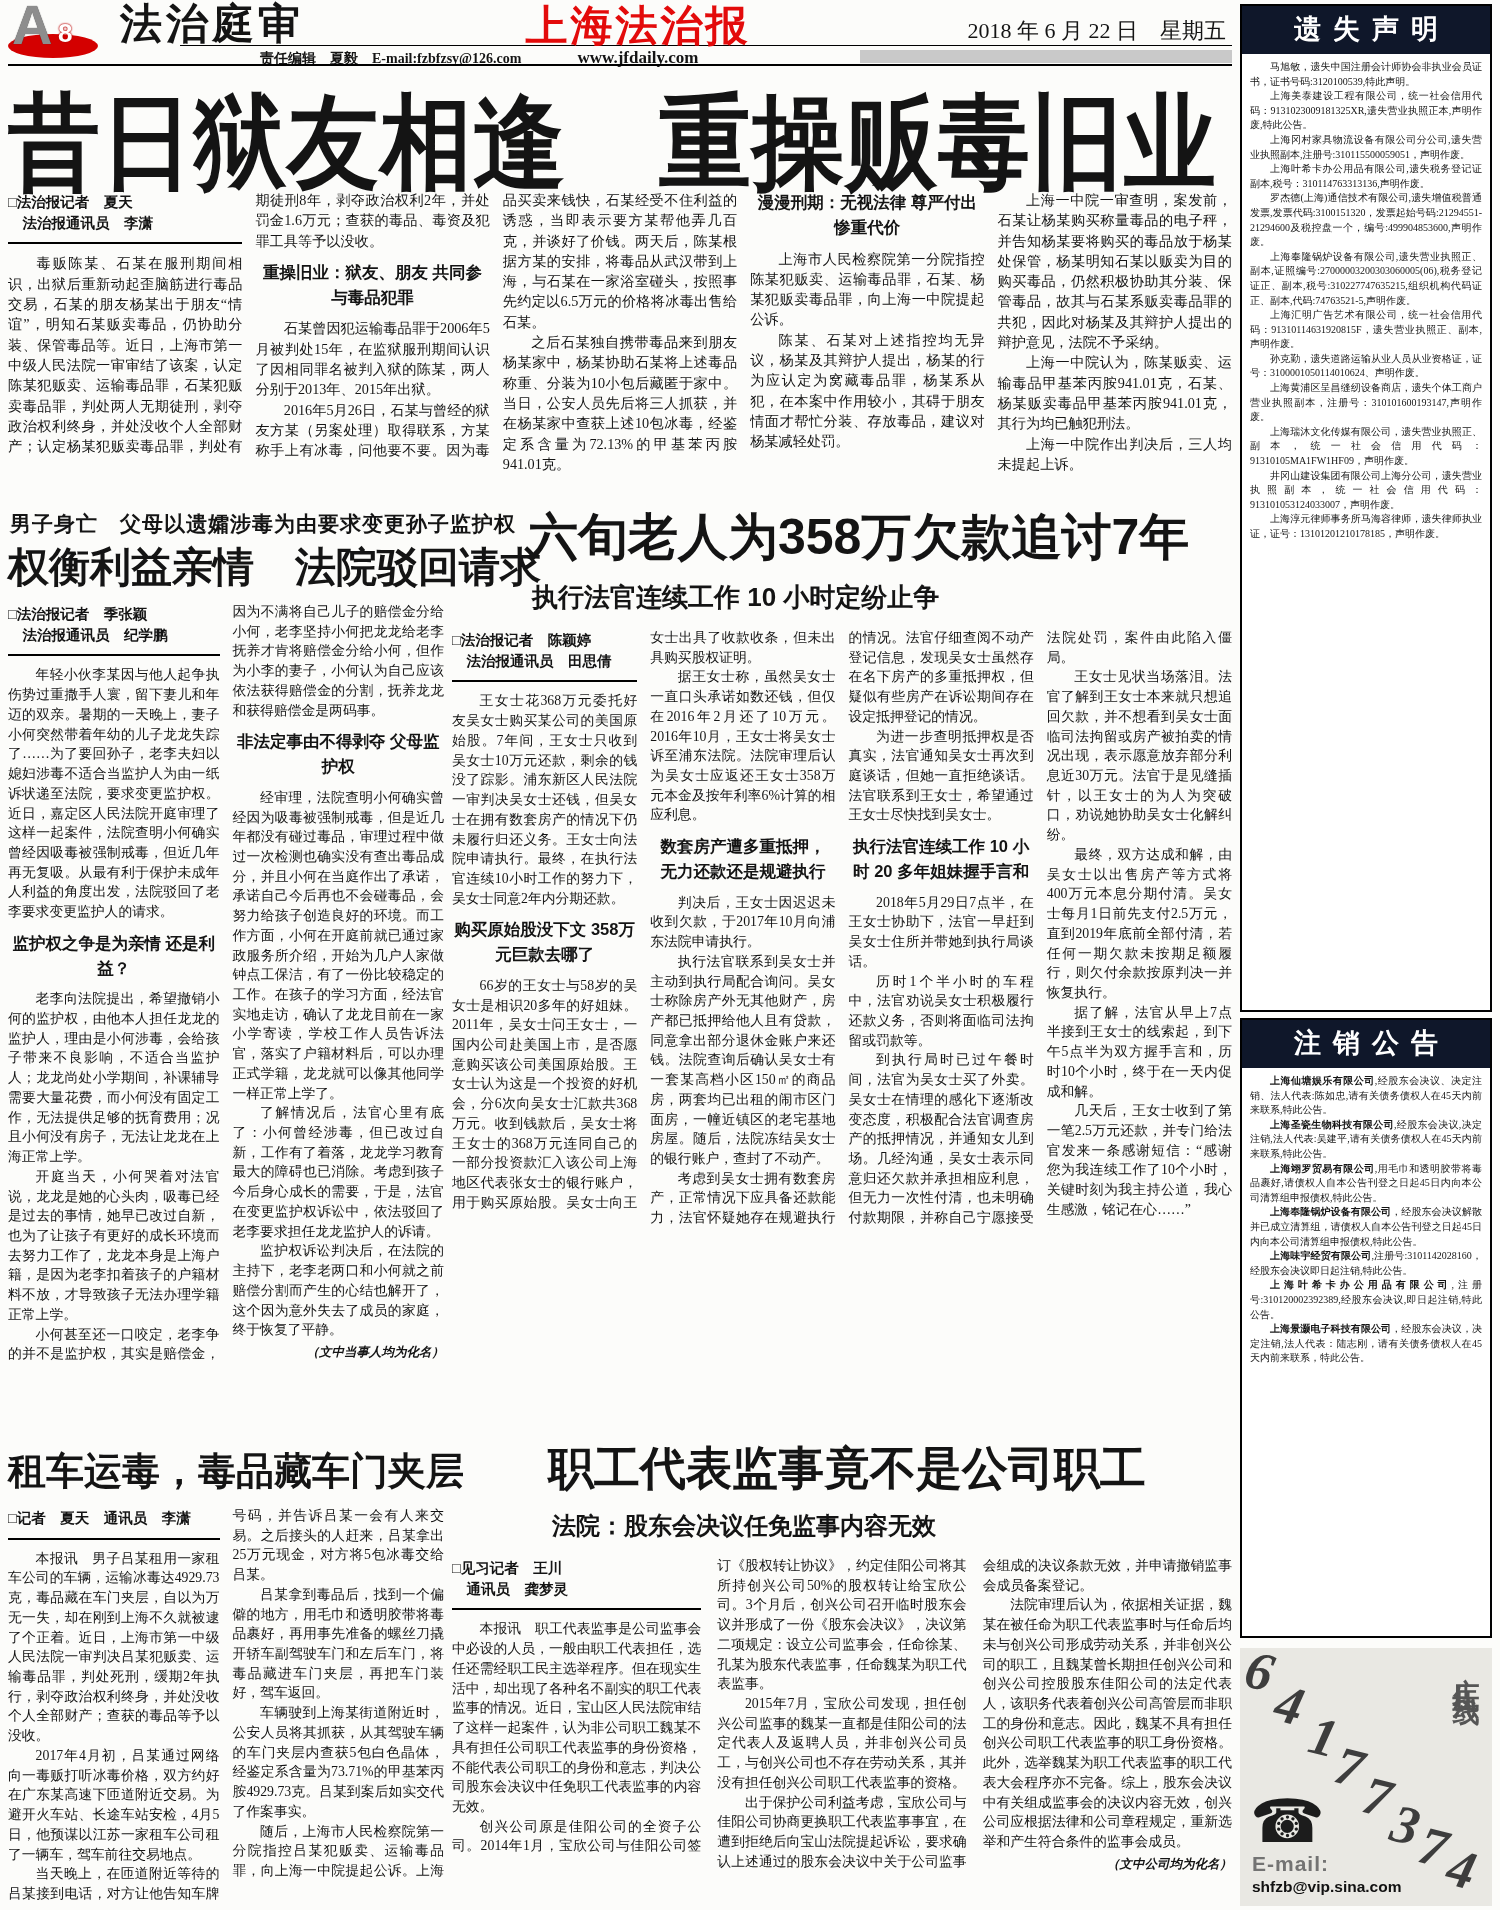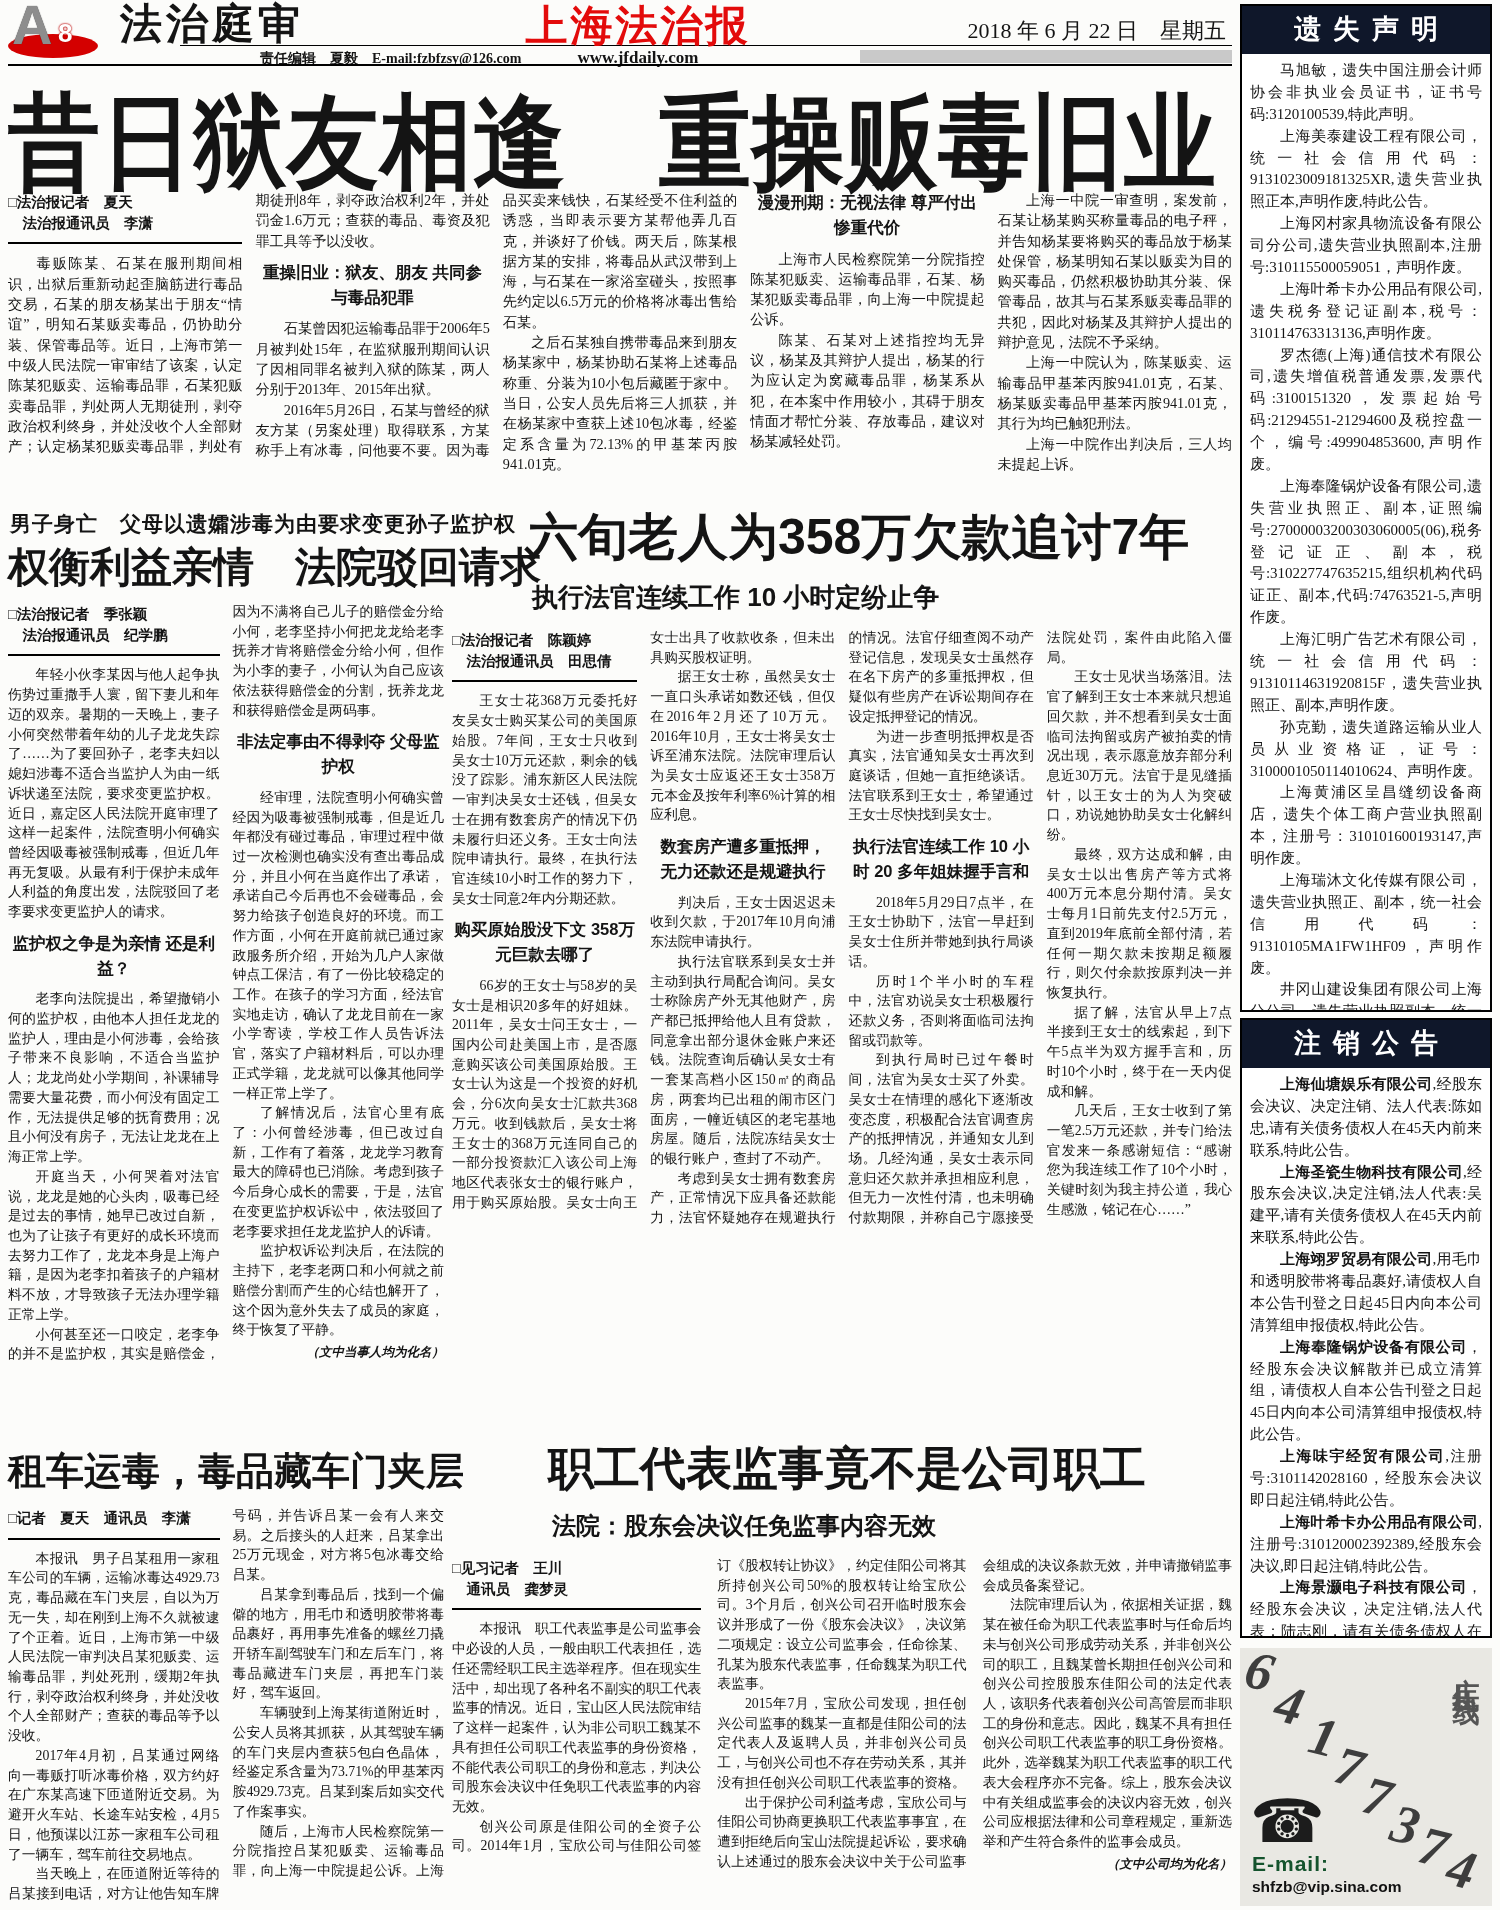--- a/index.html
+++ b/index.html
@@ -49,31 +49,31 @@
   .sub{font:700 16.5px "Liberation Sans",sans-serif;text-align:center;text-indent:0 !important;
        margin:9px 0 !important;line-height:1.5;break-inside:avoid;}
   .endnote{text-align:right;font-weight:700;font-size:12.5px;font-style:italic;margin-top:4px !important;}
 
   
   .notice-box{position:absolute;left:1240px;width:252px;border:2px solid #000;background:#fff;box-sizing:border-box;overflow:hidden;}
   #box-loss{top:4px;height:1008px;}
   #box-cancel{top:1018px;height:620px;}
   .box-head{background:#0f172a;color:#fff;text-align:center;font:700 27px "Liberation Sans",sans-serif;
             letter-spacing:12px;padding:5px 0 7px 12px;}
-  .box-body{padding:6px 8px;font-size:15px;line-height:1.46;text-align:justify;}
+  .box-body{padding:6px 8px;font-size:10px;line-height:1.46;text-align:justify;}
   .box-body p{margin:0;text-indent:2em;}
   .co-name{font-weight:700;}
 
   
   #ad{position:absolute;left:1240px;top:1648px;width:252px;height:258px;background:#e9e8e3;overflow:hidden;}
   .digit{position:absolute;font:700 italic 54px "Liberation Serif",serif;color:#3d3d3d;transform:rotate(14deg);}
   .ad-label{position:absolute;right:8px;top:8px;writing-mode:vertical-rl;font:700 27px "Liberation Serif",serif;
             color:#555;letter-spacing:7px;}
   .phone-icon{position:absolute;left:10px;top:144px;font-size:60px;color:#1c1c1c;line-height:1;}
-  .email-label{position:absolute;left:12px;top:204px;font:900 21px "Liberation Sans",sans-serif;letter-spacing:1px;color:#14532d;}
+  .email-label{position:absolute;left:12px;top:204px;font:900 21px "Liberation Sans",sans-serif;letter-spacing:1px;color:#737373;}
   .email-addr{position:absolute;left:12px;top:230px;font:700 15.5px "Liberation Sans",sans-serif;color:#111;}
 </style>
 </head>
 <body>
 
 <div id="header">
   <div class="logo">
     <div class="logo-ellipse"></div>
     <div class="logo-a">A</div>
     <div class="logo-8">8</div>

